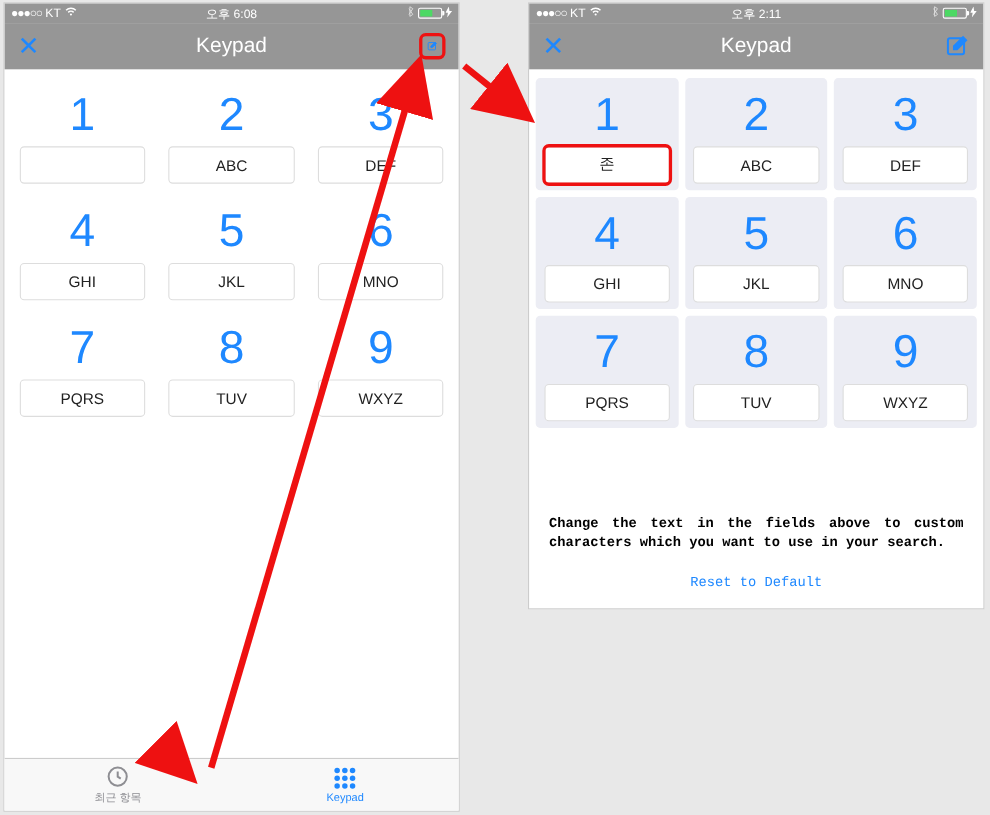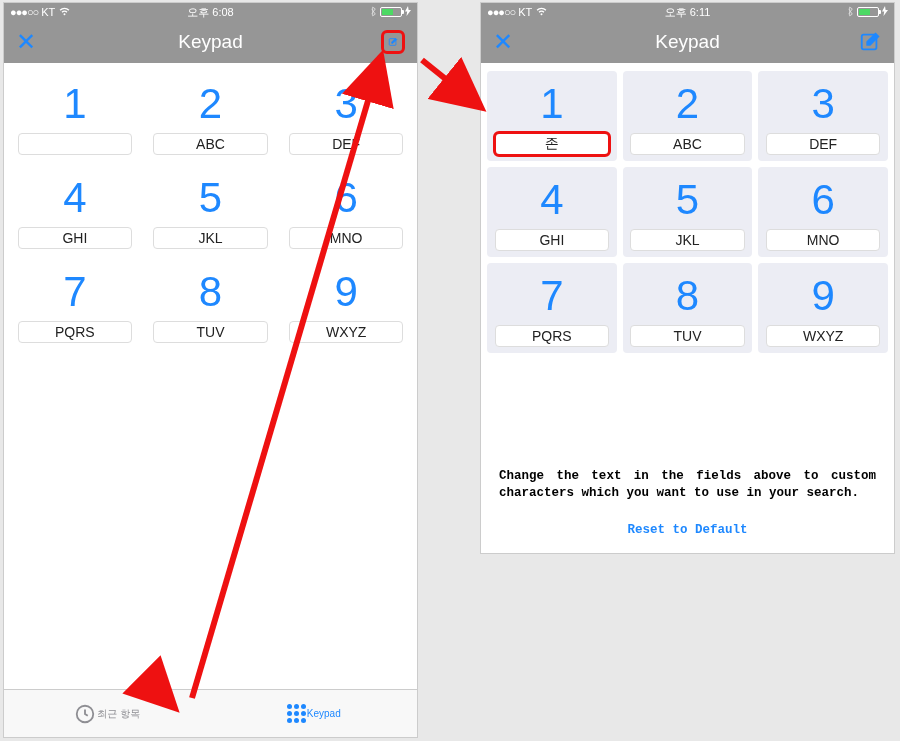--- a/index.html
+++ b/index.html
@@ -101,21 +101,21 @@
     font-size: 42px;
     font-weight: 300;
     line-height: 1;
     padding: 6px 0 2px 0;
   }
   .field {
     width: 94%;
     background: #fff;
     border: 1px solid #ddd;
     border-radius: 4px;
-    height: 22px;
+    height: 34px;
     display: flex;
     align-items: center;
     justify-content: center;
     font-size: 14px;
     color: #222;
   }
   .field.highlight { outline: 3px solid #e11; outline-offset: -1px; }
 
   
   .phone-left .keypad-area { gap: 8px 10px; padding: 10px 8px; }
@@ -126,35 +126,35 @@
   .info {
     padding: 10px 18px 14px 18px;
     font-family: "Courier New", monospace;
     font-size: 12.5px;
     line-height: 1.35;
     color: #000;
   }
   .info .bold { font-weight: bold; text-align: justify; margin-bottom: 20px; }
   .info .bullet { text-align: justify; }
   .info .reset {
-    color: #1e88ff; font-weight: bold; text-align: center; margin-top: 10px;
+    color: #1e88ff; font-weight: normal; text-align: center; margin-top: 10px;
     cursor: pointer;
   }
 
   
   .tabbar {
     height: 48px;
     border-top: 1px solid #ccc;
     background: #f8f8f8;
     display: flex;
   }
   .tab {
     flex: 1;
     display: flex;
-    flex-direction: row;
+    flex-direction: column;
     align-items: center;
     justify-content: center;
     gap: 1px;
     color: #8e8e93;
     font-size: 10px;
     cursor: pointer;
   }
   .tab.active { color: #1e88ff; }
   .tab .ticon { height: 22px; display:flex; align-items:center; justify-content:center; }
   .tab svg { width: 22px; height: 22px; }
@@ -285,21 +285,21 @@
   <div class="statusbar">
     <div class="status-left">
       <span class="dots">●●●○○</span>
       <span>KT</span>
       <span>
         <svg viewBox="0 0 16 12" width="13" height="11" fill="#fff">
             <path d="M8 10.5a1.2 1.2 0 100-2.4 1.2 1.2 0 000 2.4zM4.4 6.3a5 5 0 017.2 0l-1.2 1.2a3.3 3.3 0 00-4.8 0L4.4 6.3zM2 3.9a8.4 8.4 0 0112 0l-1.2 1.2a6.7 6.7 0 00-9.6 0L2 3.9z"></path>
           </svg>
       </span>
     </div>
-    <div class="status-center">오후 6:11</div>
+    <div class="status-center">오후 2:11</div>
     <div class="status-right">
       <span>
         <svg viewBox="0 0 8 12" width="7" height="11" fill="none" stroke="#ddd" stroke-width="1">
             <path d="M2 3l4 6-3 2V1l3 2-4 6"></path>
           </svg>
       </span>
       <span class="battery">
           <span class="fill"></span>
         </span>
       <span>

